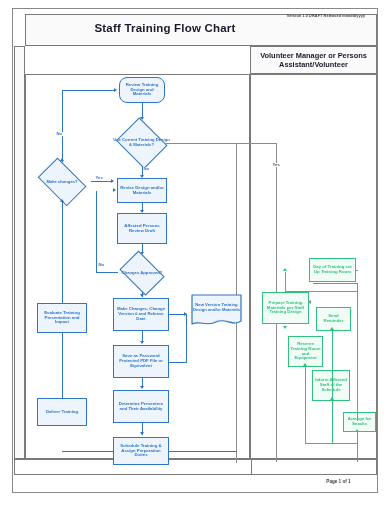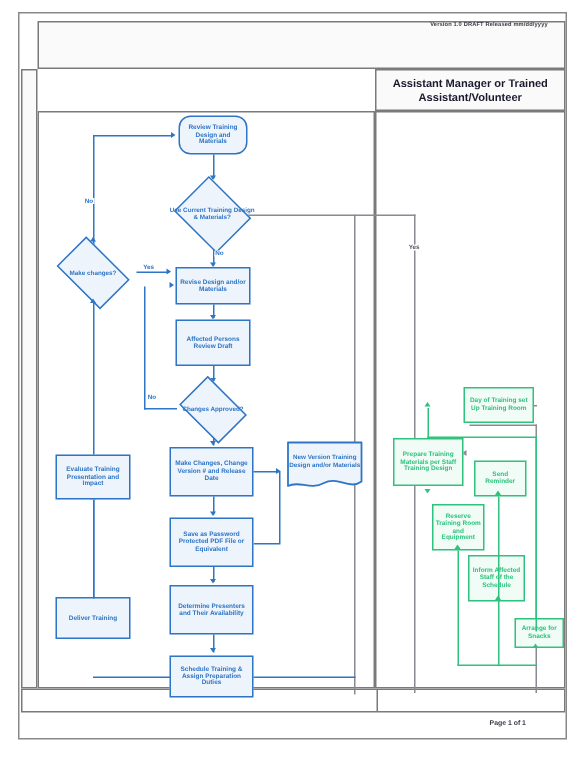--- a/index.html
+++ b/index.html
@@ -128,23 +128,24 @@
   .edge-label.gray{color:#55555e;}
 </style>
 </head>
 <body>
 
 <div id="page">
 
   <div class="doc-frame"></div>
 
   <div class="title-band"></div>
+  <div class="title-text">Staff Training Flow Chart</div>
   <div class="version-text">Version 1.0 DRAFT  Released  mm/dd/yyyy</div>
 
-  <div class="lane-head right">Assistant Manager or Trained Assistant/Volunteer</div>
+  <div class="lane-head right">Volunteer Manager or Persons Assistant/Volunteer</div>
 
   <div class="gutter"></div>
   <div class="lane-body left"></div>
   <div class="lane-body right"></div>
 
   <div class="bottom-strip">
       <span class="vdiv"></span>
     </div>
   <div class="footer-box"></div>
   <div class="footer-text">Page 1 of 1</div>

